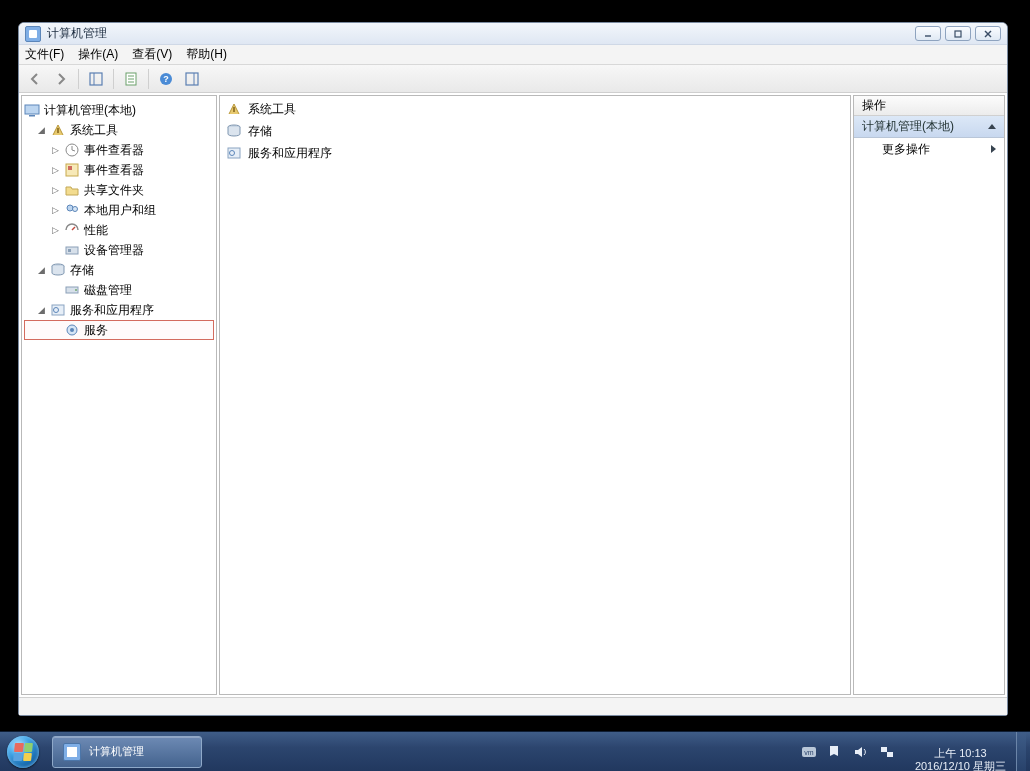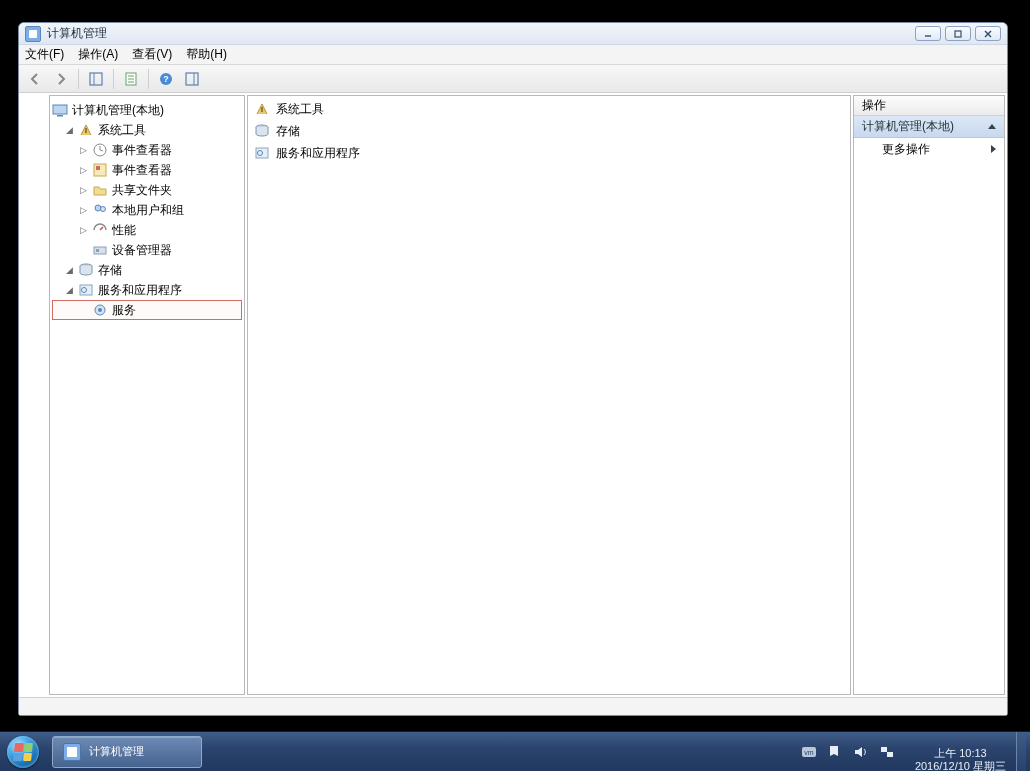--- a/index.html
+++ b/index.html
@@ -94,21 +94,20 @@
   }
   .tool-sep { width:1px; height:20px; background:#cfcfcf; margin:0 3px; }
 
   
   .content {
     flex:1;
     display:flex;
     padding:2px;
     gap:2px;
     overflow:hidden;
-    margin-left:28px;
   }
   .pane {
     border:1px solid #b9b9b9;
     background:#fff;
     display:flex;
     flex-direction:column;
     overflow:hidden;
   }
   .tree-pane   { width:196px; flex:none; }
   .list-pane   { flex:1; }
@@ -442,20 +441,30 @@
           <span class="expander">◢</span>
           <span class="node-icon">
             <svg class="i16" viewBox="0 0 16 16">
                 <ellipse cx="8" cy="4" rx="6" ry="2" fill="#c9d6e4" stroke="#7f96b0"></ellipse>
                 <path d="M2 4v7a6 2 0 0 0 12 0V4" fill="#dbe4ee" stroke="#7f96b0"></path>
               </svg>
           </span>
           <span>存储</span>
         </div>
 
+        <div class="tree-row">
+          <span class="indent" style="width:40px"></span>
+          <span class="node-icon">
+            <svg class="i16" viewBox="0 0 16 16">
+                <rect x="2" y="5" width="12" height="6" fill="#d7e0ea" stroke="#8ba0b8"></rect>
+                <circle cx="12" cy="8" r="1" fill="#6fa86f"></circle>
+              </svg>
+          </span>
+          <span>磁盘管理</span>
+        </div>
 
         <div class="tree-row">
           <span class="indent" style="width:12px"></span>
           <span class="expander">◢</span>
           <span class="node-icon">
             <svg class="i16" viewBox="0 0 16 16">
                 <rect x="2" y="3" width="12" height="10" fill="#e6eef7" stroke="#8aa4c2"></rect>
                 <circle cx="6" cy="8" r="2.5" fill="none" stroke="#5c86b9"></circle>
               </svg>
           </span>

